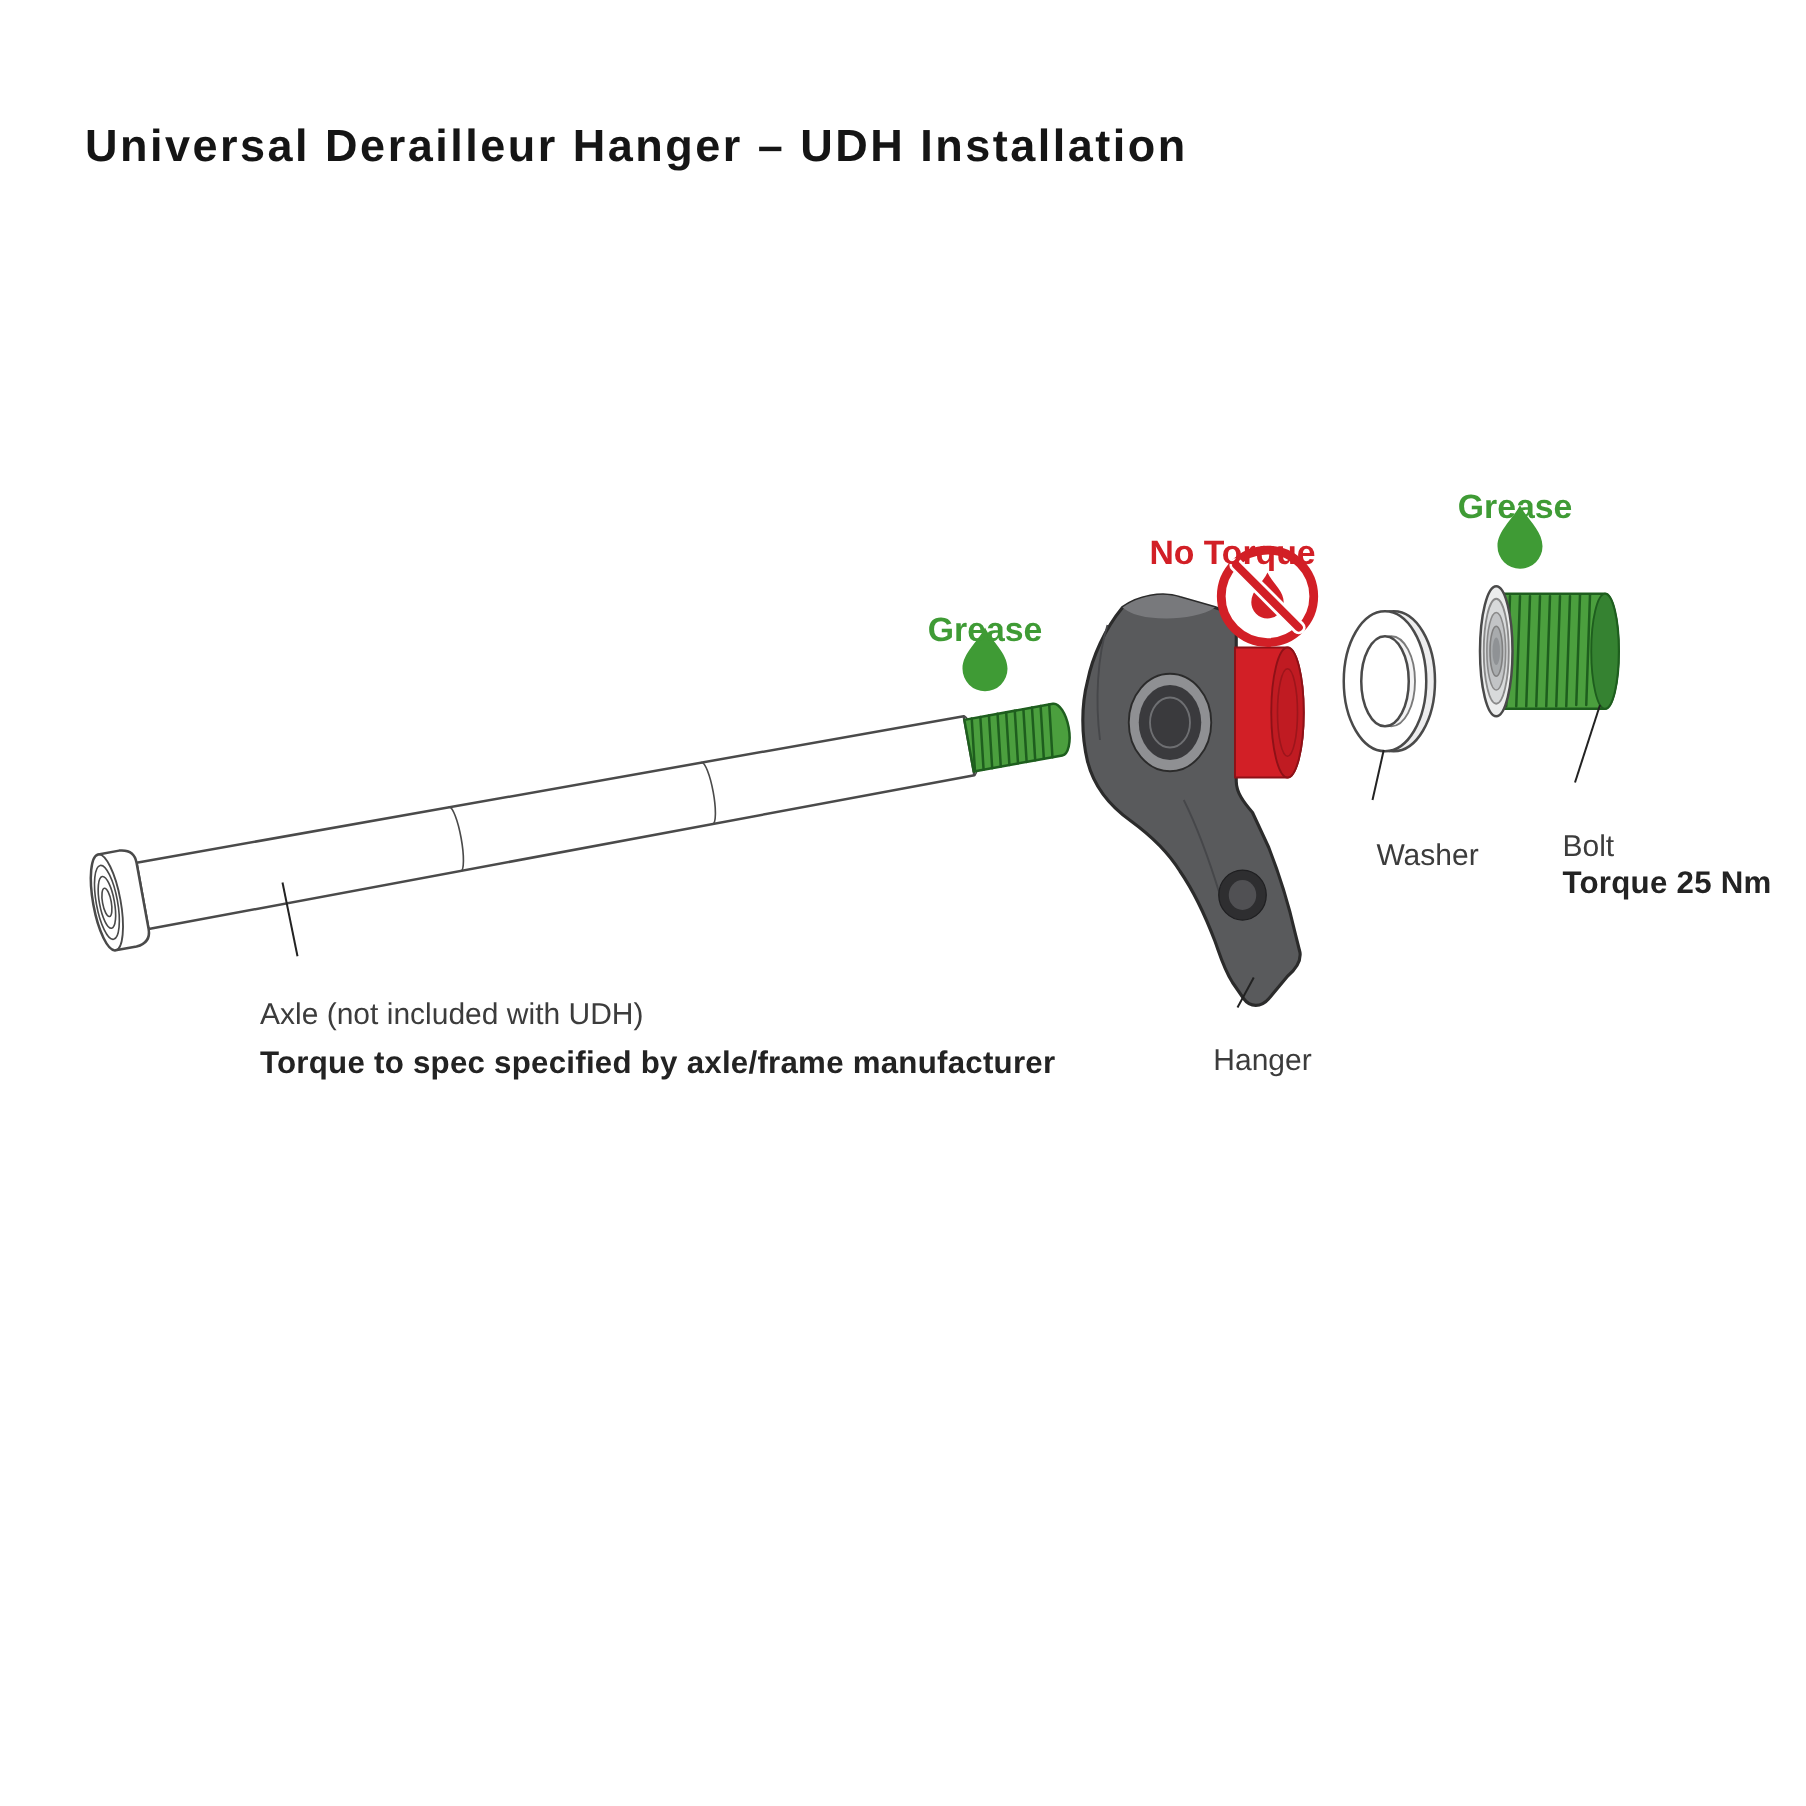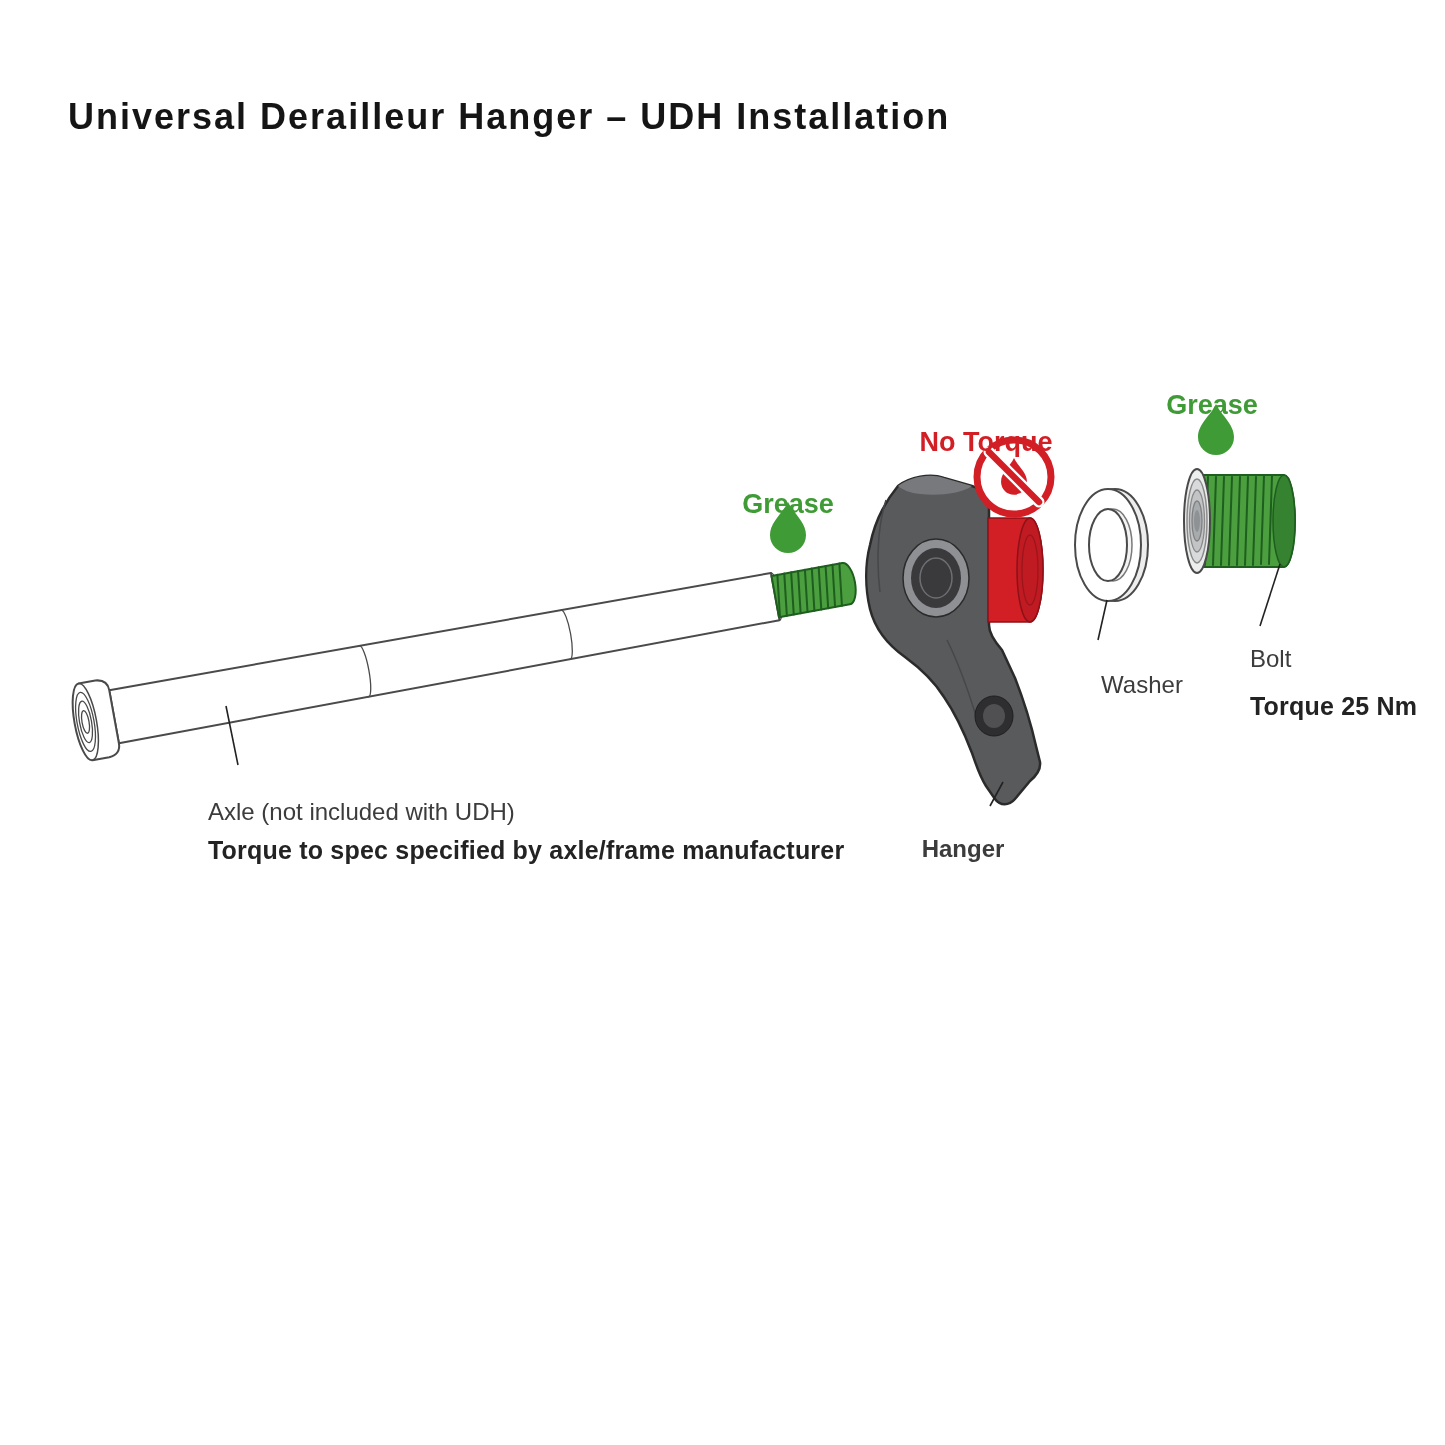--- a/index.html
+++ b/index.html
@@ -142,20 +142,20 @@
 
   <div class="lbl grease-lbl center" style="left:788px; top:461px;">Grease</div>
 
   <div class="lbl nogrease-lbl center" style="left:986px; top:399px;">No Torque</div>
 
   <div class="lbl grease-lbl center" style="left:1212px; top:362px;">Grease</div>
 
   <div class="lbl part-label" style="left:208px; top:770px;text-align:center;">Axle (not included with UDH)</div>
   <div class="lbl part-note" style="left:208px; top:808px;">Torque to spec specified by axle/frame manufacturer</div>
 
-  <div class="lbl part-label center" style="left:963px; top:807px;font-weight:bold;">Hanger</div>
+  <div class="lbl part-label center" style="left:1010px; top:807px;">Hanger</div>
 
   <div class="lbl part-label center" style="left:1142px; top:643px;">Washer</div>
 
-  <div class="lbl part-label" style="left:1250px; top:617px;">Bolt</div>
+  <div class="lbl part-label" style="left:1250px; top:636px;">Bolt</div>
   <div class="lbl part-note" style="left:1250px; top:664px;">Torque 25 Nm</div>
 
 </div>
 
 </body></html>

